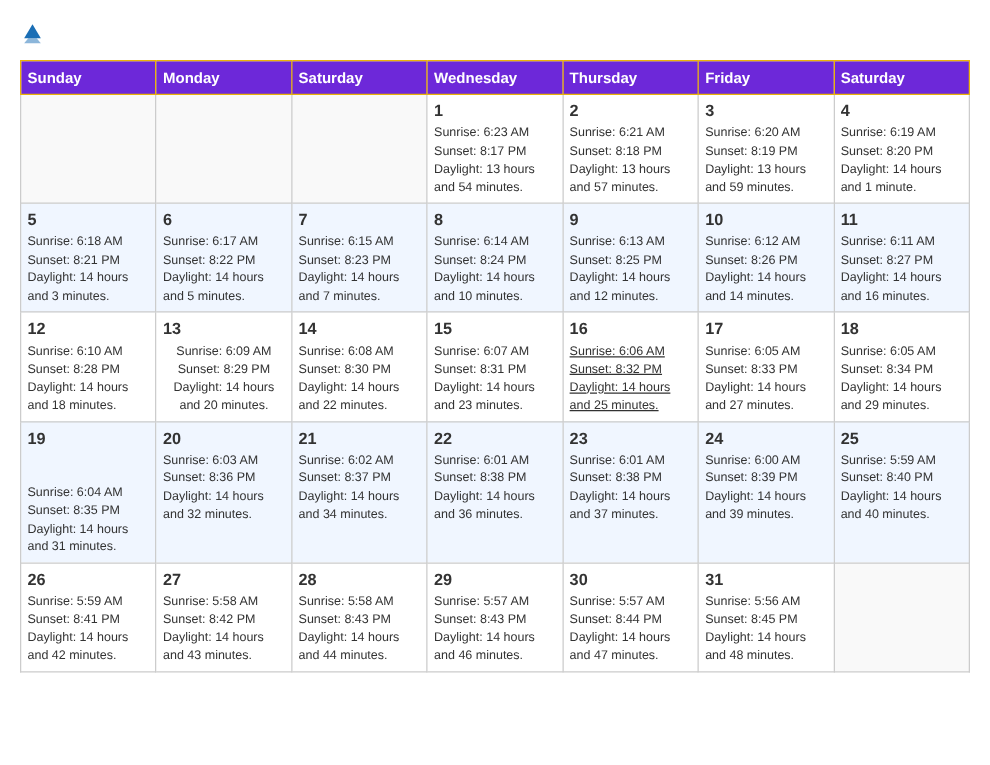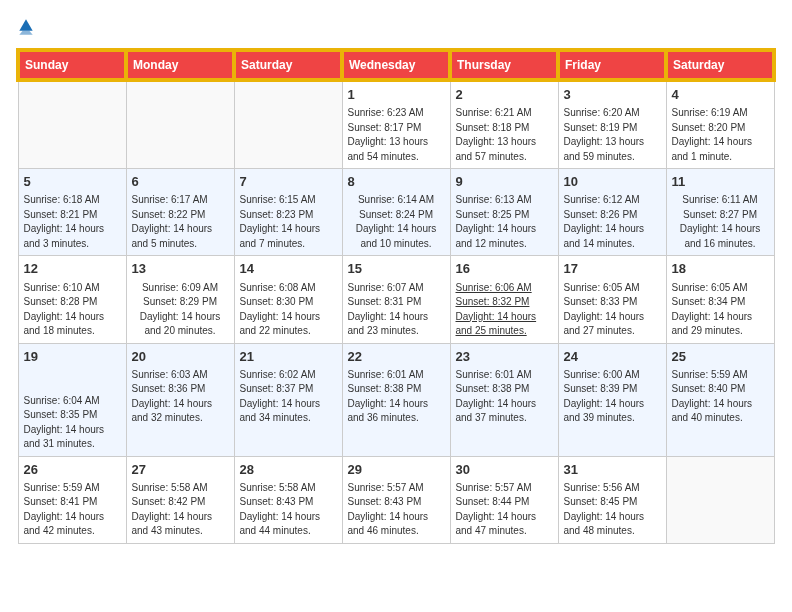--- a/index.html
+++ b/index.html
@@ -46,27 +46,27 @@
     .location {
       font-size: 15px;
       color: #555;
     }
     .calendar {
       width: 100%;
       border-collapse: collapse;
       font-size: 11px;
     }
     .calendar thead tr th {
-      background-color: #ef4444;
+      background-color: #6d28d9;
       color: #fff;
       text-align: left;
       padding: 6px 5px;
       font-size: 12px;
       font-weight: bold;
-      border: 4px solid #eab308;
+      border: 1px solid #eab308;
     }
     .calendar tbody tr td {
       border: 1px solid #ccc;
       vertical-align: top;
       padding: 4px 5px;
       width: calc(100% / 7);
       min-height: 80px;
       height: 80px;
       color: #333;
       line-height: 1.4;
@@ -176,42 +176,42 @@
         </td>
         <td>
           <span class="day-number">7</span>
           <div class="day-info" style="white-space: pre-line;">Sunrise: 6:15 AM
 Sunset: 8:23 PM
 Daylight: 14 hours
 and 7 minutes.</div>
         </td>
         <td>
           <span class="day-number">8</span>
-          <div class="day-info" style="white-space: pre-line; text-align: center;">Sunrise: 6:14 AM
+          <div class="day-info" style="white-space: pre-line;">Sunrise: 6:14 AM
 Sunset: 8:24 PM
 Daylight: 14 hours
 and 10 minutes.</div>
         </td>
         <td>
           <span class="day-number">9</span>
           <div class="day-info" style="white-space: pre-line;">Sunrise: 6:13 AM
 Sunset: 8:25 PM
 Daylight: 14 hours
 and 12 minutes.</div>
         </td>
         <td>
           <span class="day-number">10</span>
           <div class="day-info" style="white-space: pre-line;">Sunrise: 6:12 AM
 Sunset: 8:26 PM
 Daylight: 14 hours
 and 14 minutes.</div>
         </td>
         <td>
           <span class="day-number">11</span>
-          <div class="day-info" style="white-space: pre-line; text-align: center;">Sunrise: 6:11 AM
+          <div class="day-info" style="white-space: pre-line;">Sunrise: 6:11 AM
 Sunset: 8:27 PM
 Daylight: 14 hours
 and 16 minutes.</div>
         </td>
       </tr>
       <tr class="row-normal">
         <td>
           <span class="day-number">12</span>
           <div class="day-info" style="white-space: pre-line;">Sunrise: 6:10 AM
 Sunset: 8:28 PM

